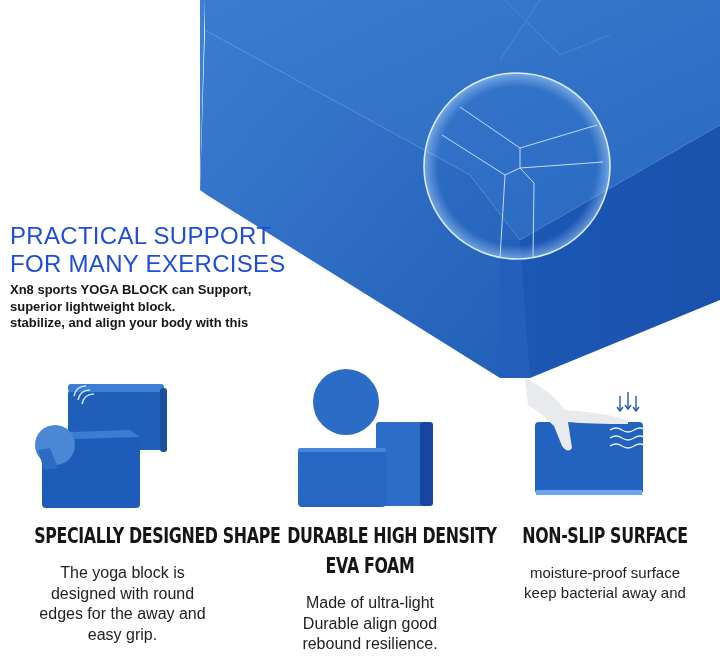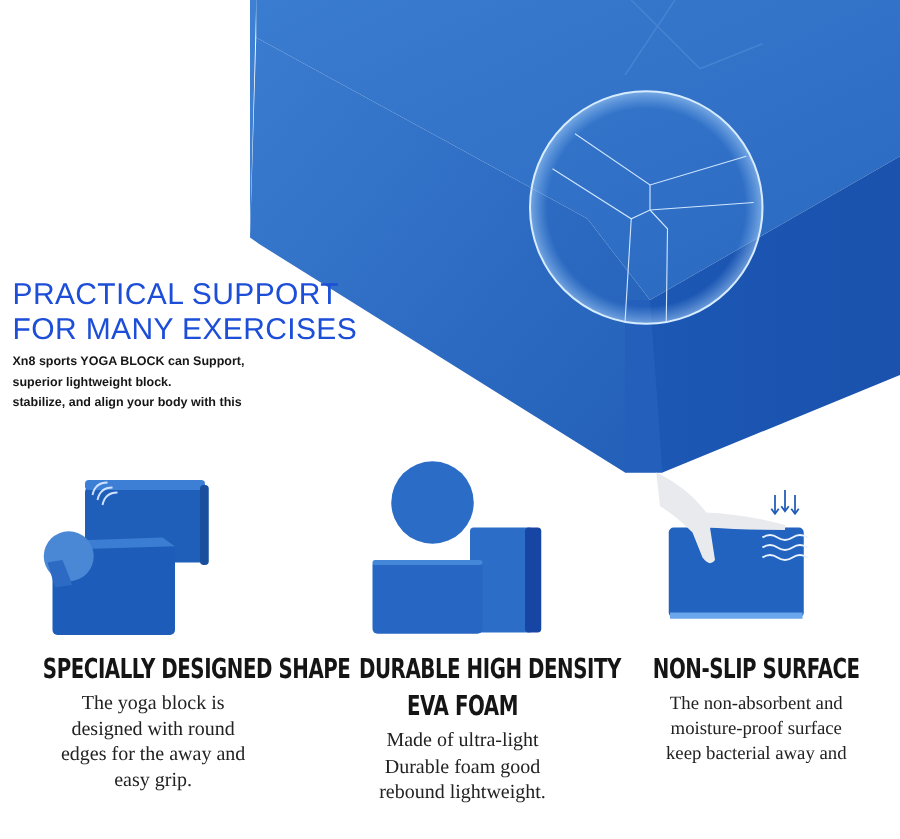--- a/index.html
+++ b/index.html
@@ -10,21 +10,21 @@
 
   .headline {
     position: absolute; left: 10px; top: 222px; width: 300px;
     font-family: "Liberation Sans", sans-serif; font-weight: 400;
     font-size: 24px; line-height: 28px; letter-spacing: 0.3px; color: #1d4ed8;
   }
   .headline span { display: block; }
   .subtext {
     position: absolute; left: 10px; top: 282px; width: 300px;
     font-family: "Liberation Sans", sans-serif; font-weight: 700;
-    font-size: 10px; line-height: 16.5px; color: #161616;
+    font-size: 13px; line-height: 16.5px; color: #161616;
   }
 
   .feature-img { position: absolute; }
   .fi-1 { left: 20px; top: 360px; width: 200px; height: 160px; }
   .fi-2 { left: 280px; top: 360px; width: 180px; height: 160px; }
   .fi-3 { left: 510px; top: 360px; width: 160px; height: 160px; }
 
   .feature-col { position: absolute; text-align: center; }
   .fc-1 { left: 0px; top: 521px; width: 245px; }
   .fc-2 { left: 255px; top: 521px; width: 230px; }
@@ -32,23 +32,23 @@
 
   .feature-title {
     font-family: "DejaVu Sans", sans-serif; font-weight: 700;
     font-size: 22px; line-height: 30px; color: #151515;
     transform: scaleX(0.72); transform-origin: center; white-space: nowrap;
     letter-spacing: -0.5px;
   }
   .fc-2 .feature-title { white-space: normal; }
   .feature-title .line { display: block; white-space: nowrap; }
   .feature-desc {
-    font-family: Liberation Serif, serif; font-weight: 400;
+    font-family: Liberation Sans, sans-serif; font-weight: 400;
     font-size: 16px; line-height: 20.5px; color: #222;
-    margin-top: 2px;
+    margin-top: 12px;
   }
   .fc-3 .feature-desc { font-size: 15px; line-height: 20px; }
   .feature-desc span { display: block; }
 </style>
 </head>
 <body>
 
 <svg class="hero-block" viewBox="0 0 720 420" xmlns="http://www.w3.org/2000/svg">
   <defs>
     <linearGradient id="topFace" x1="0" y1="0" x2="1" y2="1">
@@ -134,25 +134,24 @@
   </div>
 </div>
 
 <div class="feature-col fc-2">
   <div class="feature-title">
     <span class="line">DURABLE HIGH DENSITY</span>
     <span class="line">EVA FOAM</span>
   </div>
   <div class="feature-desc">
     <span>Made of ultra-light</span>
-    <span>Durable foam good</span>
-    <span>rebound lightweight.</span>
+    <span>Durable align good</span>
+    <span>rebound resilience.</span>
   </div>
 </div>
 
 <div class="feature-col fc-3">
   <div class="feature-title">NON-SLIP SURFACE</div>
   <div class="feature-desc">
-    <span>The non-absorbent and</span>
     <span>moisture-proof surface</span>
     <span>keep bacterial away and</span>
   </div>
 </div>
 
 </body></html>

